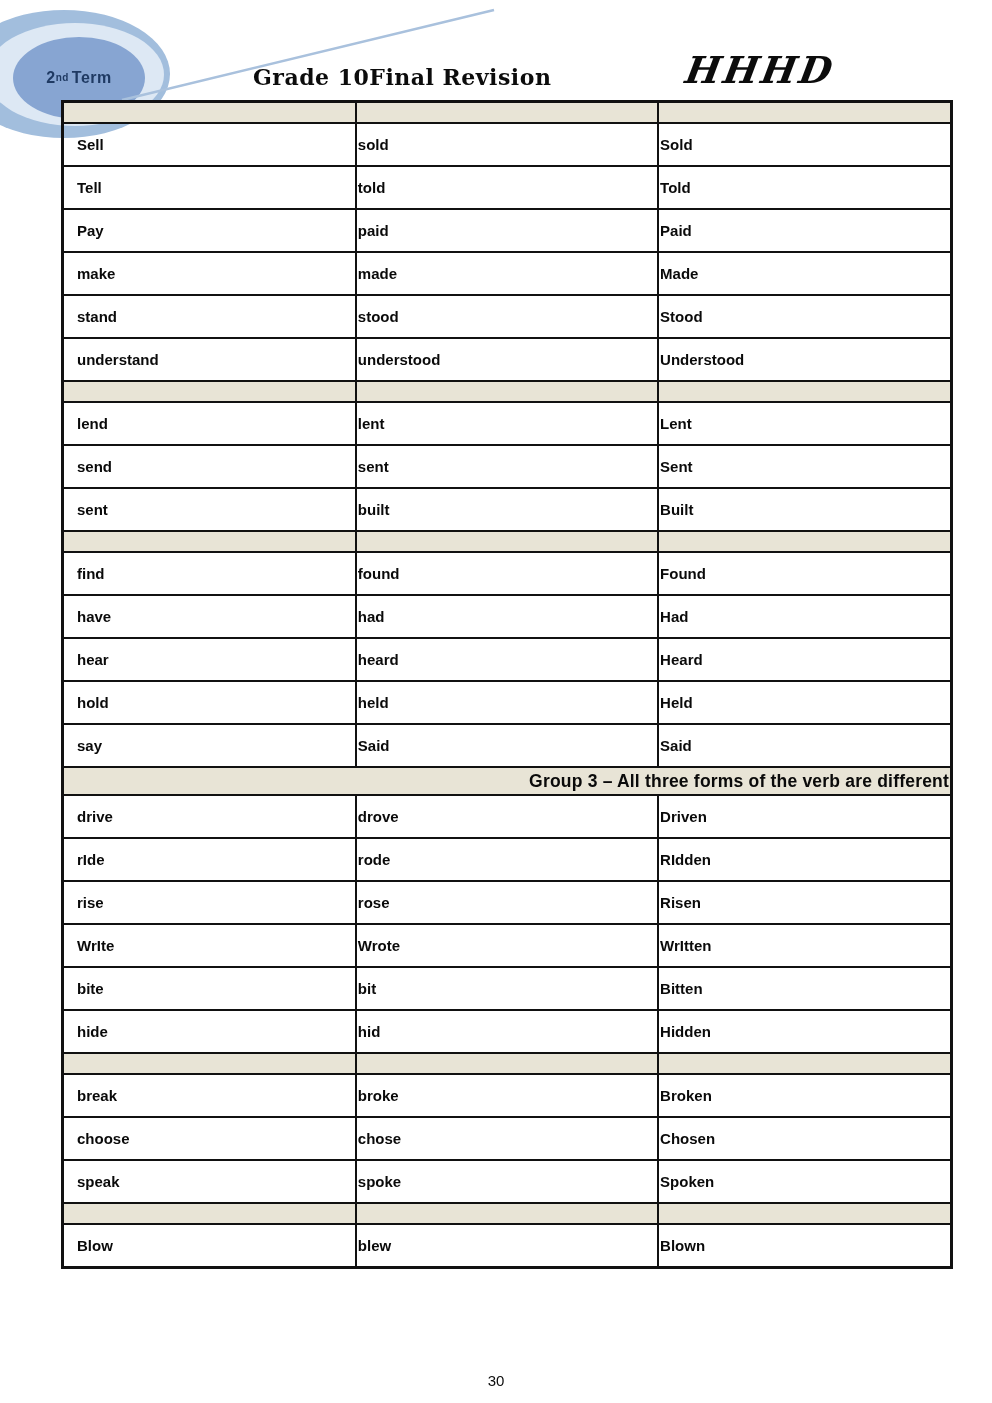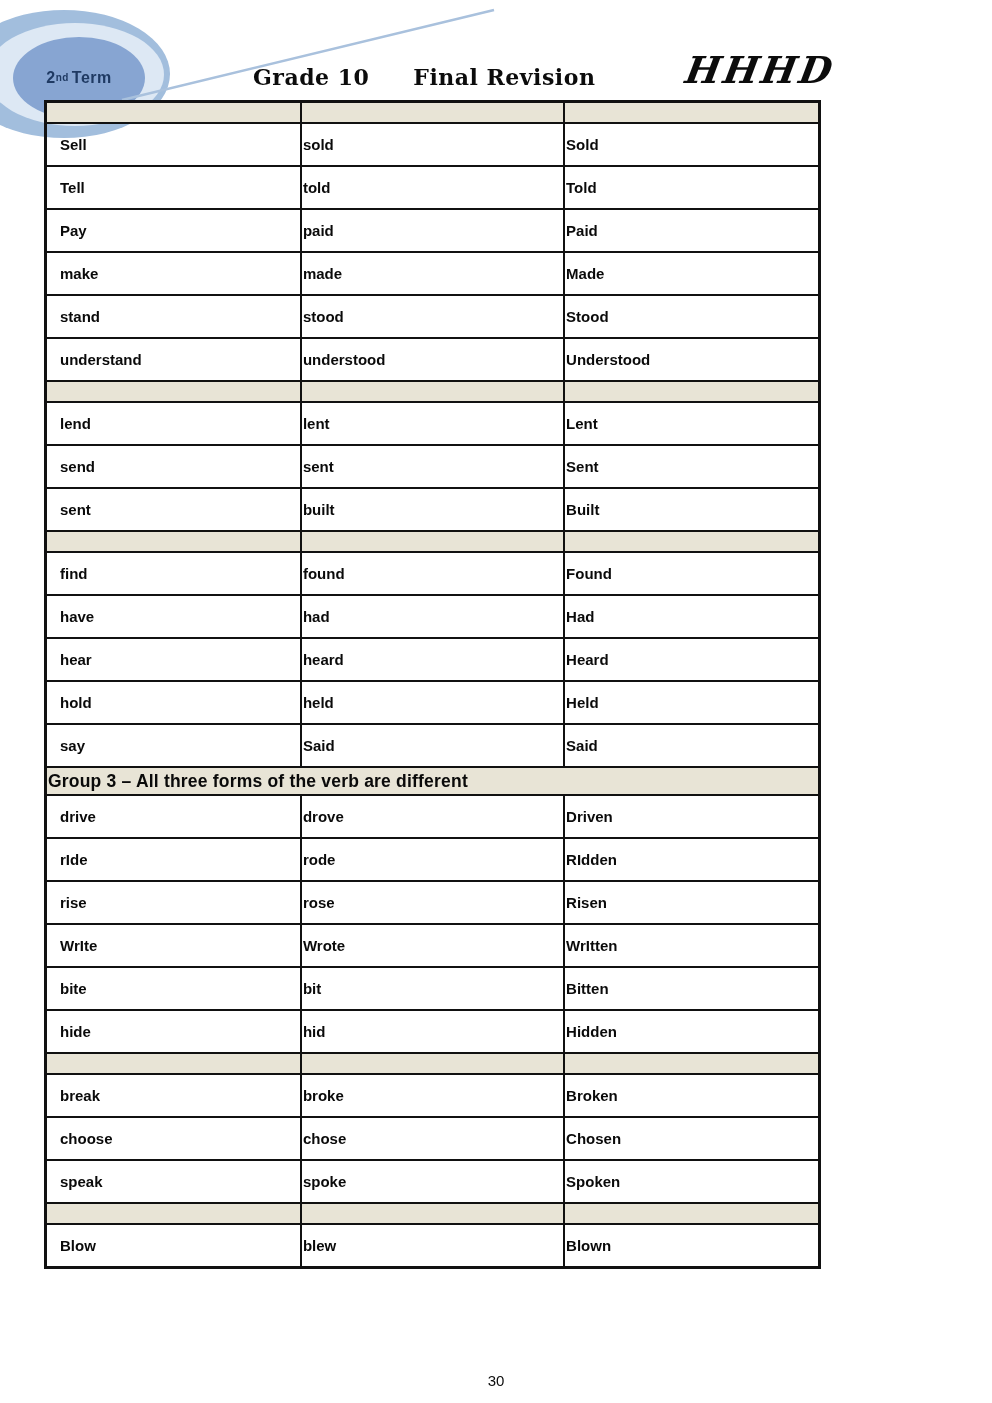--- a/index.html
+++ b/index.html
@@ -31,55 +31,55 @@
     display:flex;align-items:center;justify-content:center;
     font-weight:bold;font-size:16px;color:var(--badge-text);
     letter-spacing:.5px;
   }
   .badge-label sup{font-size:10px;line-height:0;vertical-align:super;margin-right:3px;}
   
   .swoosh{position:absolute;left:0;top:0;pointer-events:none;}
   
   .title-row{
     position:absolute;left:253px;top:64px;
-    display:flex;gap:44px;
+    display:flex;
     font-family:"DejaVu Serif", serif;
     font-weight:bold;font-size:22px;color:#0c0c0c;
     letter-spacing:.5px;white-space:nowrap;
   }
   .signature{
     position:absolute;left:686px;top:48px;
     font-family:"DejaVu Serif", serif;
     font-style:italic;font-weight:bold;
     font-size:37px;color:#0c0c0c;
     letter-spacing:3px;
     transform:skewX(-10deg);
     white-space:nowrap;
   }
   
   .verb-table{
-    position:absolute;left:44px;top:100px;width:777px;
+    position:absolute;left:61px;top:100px;width:892px;
     border-collapse:collapse;table-layout:fixed;
   }
   .verb-table{border:3px solid var(--border);}
   .verb-table td{
     border:2px solid var(--border);
     font-weight:bold;font-size:15px;color:var(--ink);
     overflow:hidden;
   }
   .col-base{width:33%;}
   .col-past{width:34%;}
   .col-part{width:33%;}
   tr.data-row td{height:39px;}
   td.c1{text-align:left;padding-left:13px;}
   td.cx{text-align:left;}
   tr.sep-row td{height:19px;background:var(--shade);padding:0;}
   tr.group-row td{
     height:24px;background:var(--shade);
-    text-align:left;font-size:17.5px;letter-spacing:.2px;margin-left:36px;
+    text-align:right;font-size:17.5px;letter-spacing:.2px;margin-left:36px;
   }
   
   .footer{
     position:absolute;left:0;top:1356px;width:100%;
     text-align:center;font-size:15px;color:#0c0c0c;margin-top:16px;
   }
 </style>
 </head>
 <body>
 

